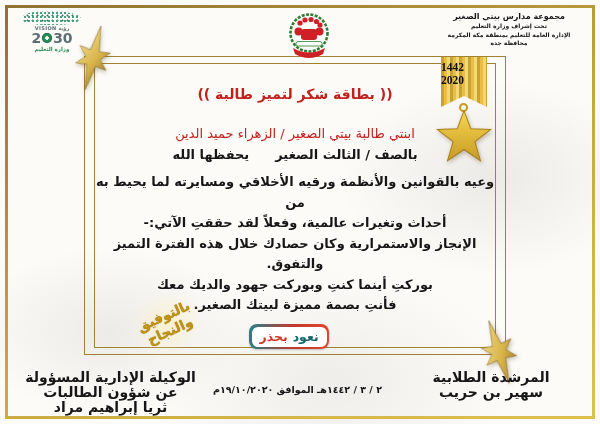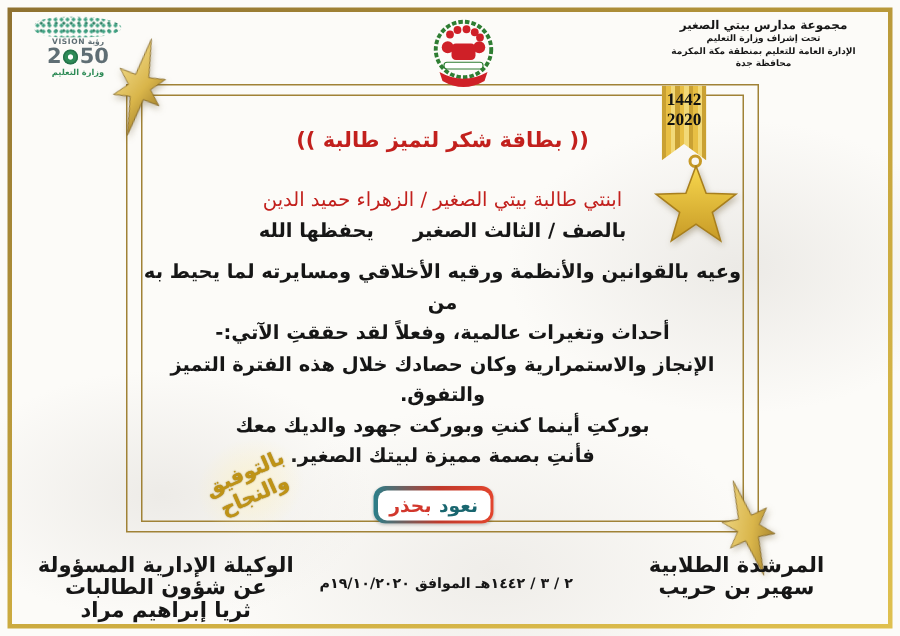--- a/index.html
+++ b/index.html
@@ -37,24 +37,24 @@
   .gear{display:inline-block;width:10px;height:10px;border-radius:50%;
     background:radial-gradient(circle,#fff 0 1.5px,var(--vision-green,#2e8b57) 2px 100%);
     box-shadow:0 0 0 1px #25724a inset;}
   .v-ministry{font-size:5.5px;font-weight:bold;color:var(--vision-green,#2e8b57);margin-top:1px;}
   
   .emblem{position:absolute;left:287px;top:12px;}
   .org{position:absolute;left:430px;top:12px;width:158px;text-align:center;color:var(--text-black,#161616);}
   .org-main{font-size:8px;font-weight:bold;line-height:10px;}
   .org-sub{font-size:6px;font-weight:bold;line-height:8.5px;}
   
-  .ribbon{position:absolute;left:441px;top:57px;width:30px;height:50px;
+  .ribbon{position:absolute;left:441px;top:57px;width:46px;height:50px;
     background:repeating-linear-gradient(90deg,#caa132 0 3px,#e8bf44 3px 6px,#f2d978 6px 9px);
     clip-path:polygon(0 0,100% 0,100% 100%,50% 78%,0 100%);
-    text-align:center;direction:ltr;}
+    text-align:left;direction:ltr;}
   .ribbon .yr{font-family:"Liberation Serif","DejaVu Serif",serif;font-weight:bold;
     font-size:11.5px;line-height:13px;color:#111;}
   .ribbon .yr:first-child{margin-top:4px;}
   .medal-ring{position:absolute;left:459px;top:103px;width:9px;height:9px;border:2px solid #c79a26;border-radius:50%;}
   .medal-star{position:absolute;left:435px;top:110px;filter:drop-shadow(1px 2px 2px rgba(90,70,20,.35));}
   
   .title{position:absolute;left:95px;top:86px;width:400px;text-align:center;
     color:var(--title-red,#c2201d);font-size:14px;font-weight:bold;}
   .name-line{position:absolute;left:95px;top:126px;width:400px;text-align:center;
     color:var(--title-red,#c2201d);font-size:13px;font-weight:normal;}
@@ -113,21 +113,21 @@
 
   <div class="vision">
     <div class="v-dots"></div>
     <div class="v-line1">
       <span>رؤية</span>
       <span>VISION</span>
     </div>
     <div class="v-2030">
       <span>2</span>
       <span class="gear"></span>
-      <span>50</span>
+      <span>30</span>
     </div>
     <div class="v-ministry">وزارة التعليم</div>
   </div>
 
   <svg class="emblem" width="44" height="48" viewBox="0 0 44 48">
     <ellipse cx="22" cy="21" rx="18.5" ry="18.5" fill="none" stroke="#2e7d32" stroke-width="2.6" stroke-dasharray="3 1.4"></ellipse>
     <g fill="#cf2027">
       <circle cx="13" cy="11" r="2.6"></circle>
         <circle cx="18" cy="8" r="2.6"></circle>
         <circle cx="24" cy="7.5" r="2.6"></circle>

